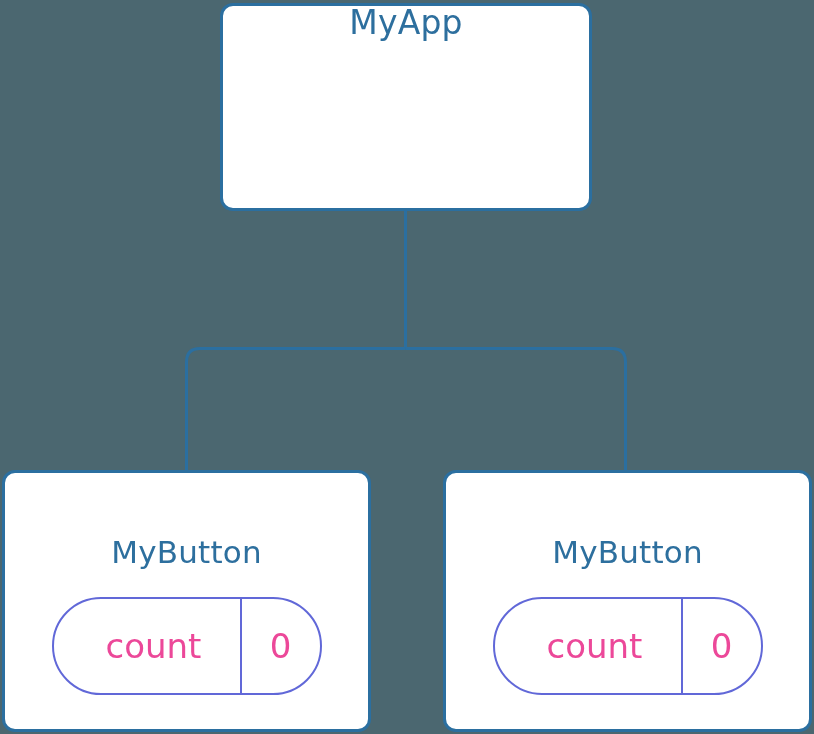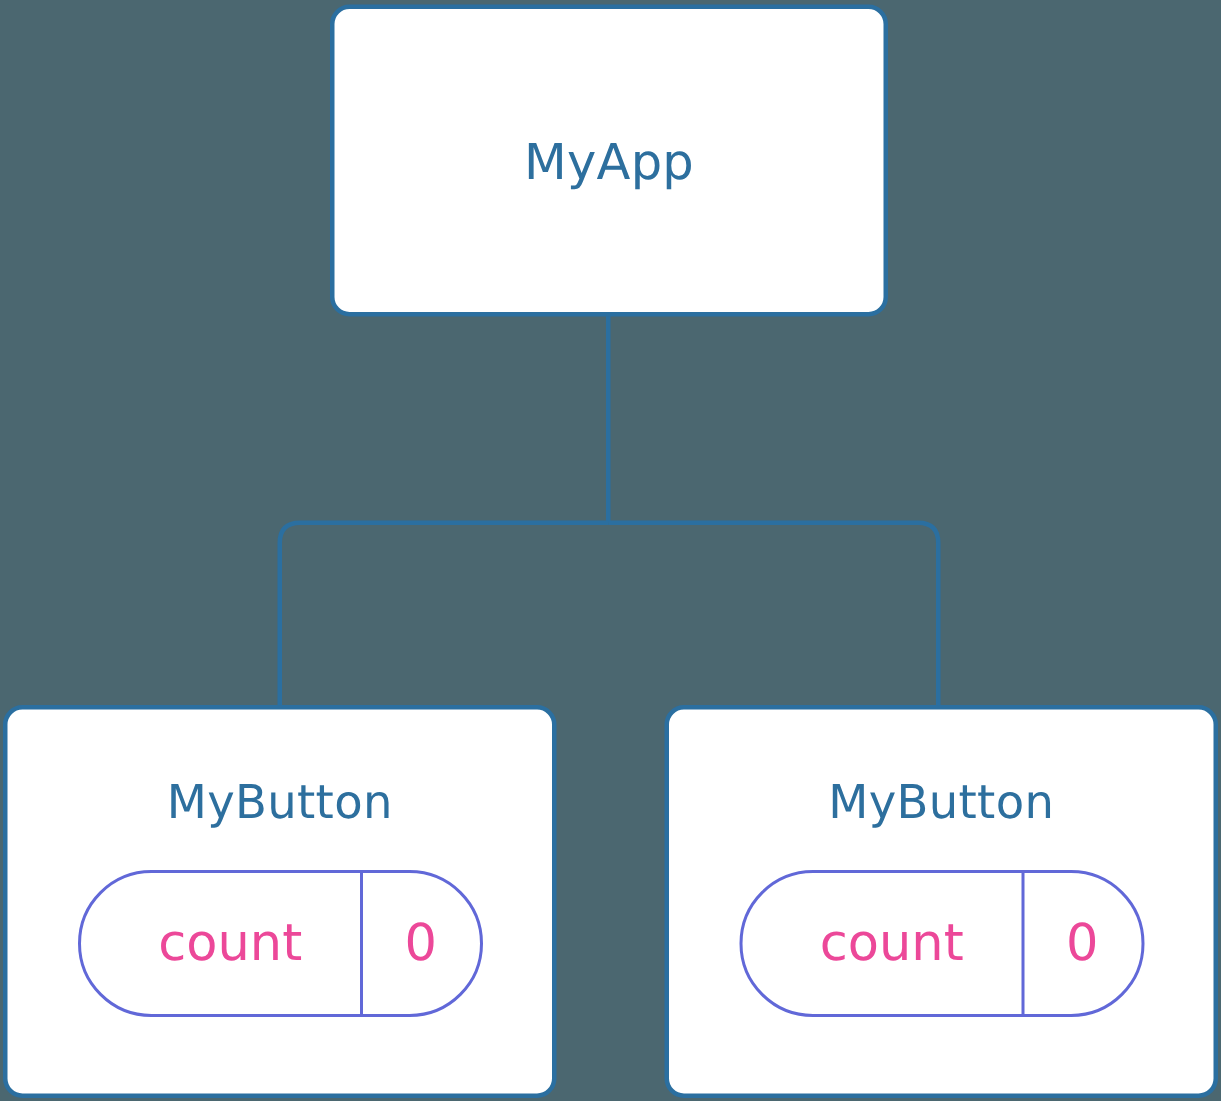--- a/index.html
+++ b/index.html
@@ -52,32 +52,32 @@
     letter-spacing: 0.2px;
     white-space: nowrap;
   }
 
   
   #node-root {
     left: 220px;
     top: 3px;
     width: 372px;
     height: 208px;
-    justify-content: center;
+    justify-content: flex-start;
   }
   #node-root .node-title {
     font-size: 33px;
   }
 
   
   .node-child {
     top: 470px;
     width: 369px;
     height: 262px;
-    padding-top: 47px;
+    padding-top: 64px;
   }
   #node-child-0 { left: 2px; }
   #node-child-1 { left: 443px; }
 
   
   .state-pill {
     margin-top: 29px;
     height: 98px;
     border: 2px solid #6168d8;
     border-radius: 49px;

